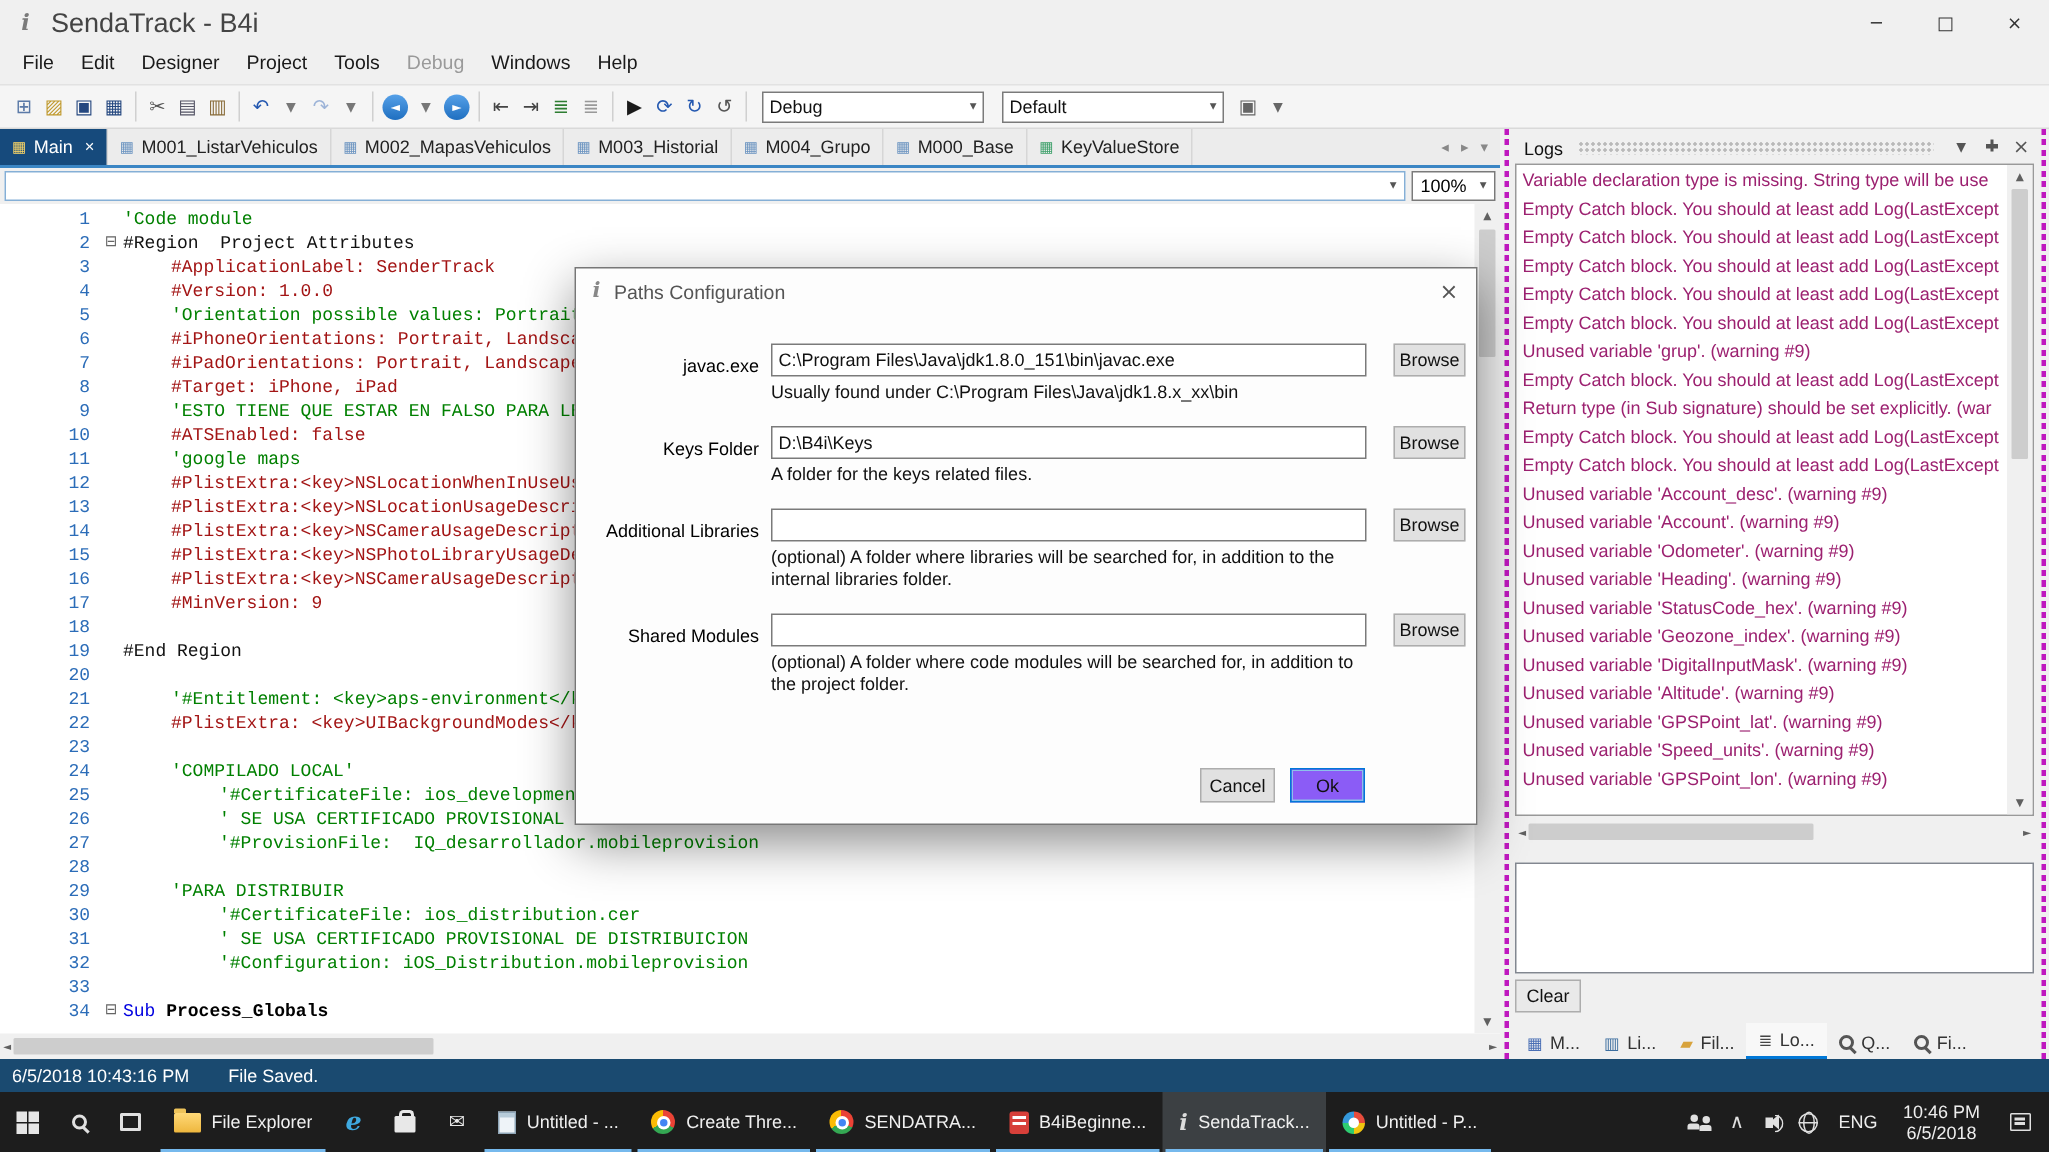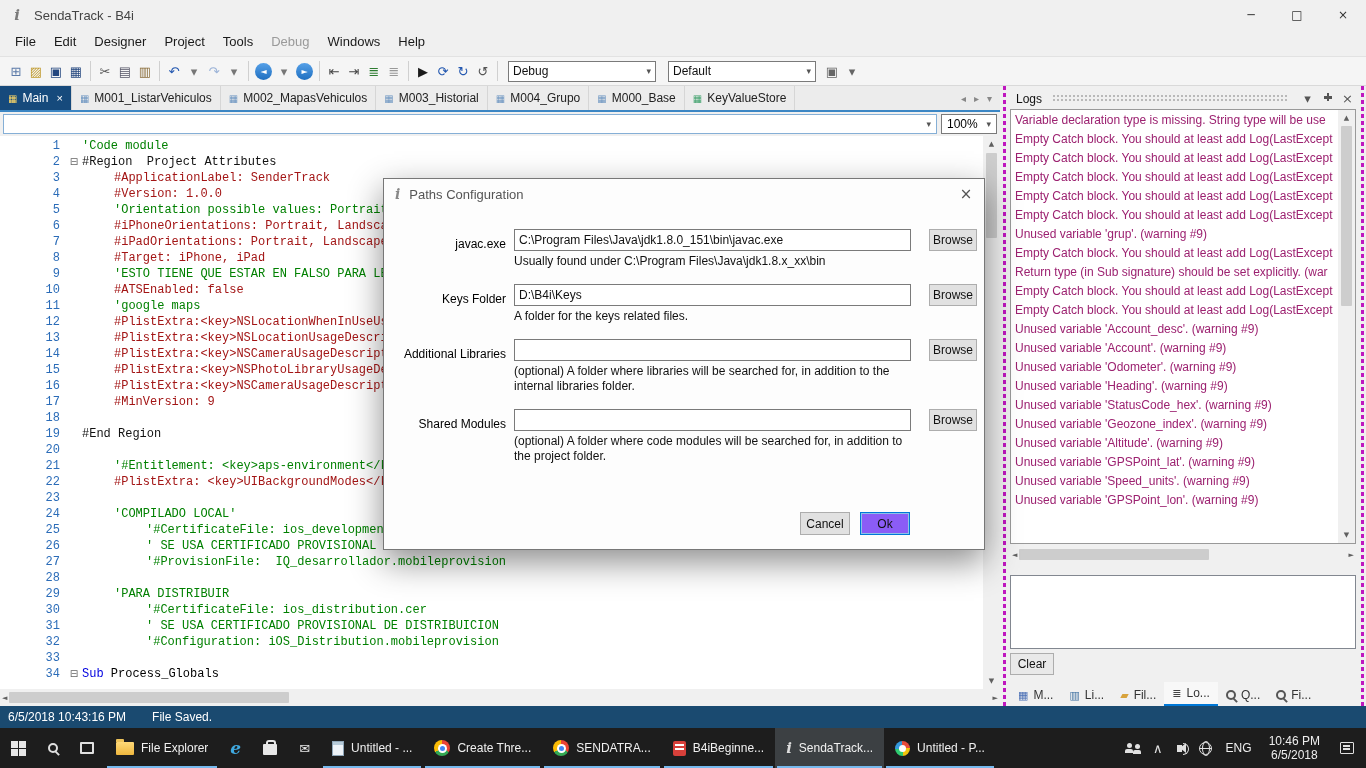--- a/index.html
+++ b/index.html
@@ -3,21 +3,21 @@
 <meta charset="utf-8">
 <style>
   *{margin:0;padding:0;box-sizing:border-box}
   html,body{width:1366px;height:768px;overflow:hidden;font-family:"Liberation Sans",sans-serif;background:#000}
   .screen{position:relative;width:1366px;height:768px;background:#f0f0f0}
   .app-window{height:728px;display:flex;flex-direction:column;background:#f0f0f0}
 
   
   .titlebar{height:30px;display:flex;align-items:center;background:#f0f0f0;flex:none}
   .app-icon{width:34px;text-align:center;font-family:"DejaVu Serif",serif;font-style:italic;font-weight:bold;color:#7a7a7a;font-size:15px}
-  .title-text{font-size:13px;color:#444}
+  .title-text{font-size:18px;color:#444}
   .win-controls{margin-left:auto;display:flex;height:30px}
   .win-btn{width:46px;height:30px;display:flex;align-items:center;justify-content:center;font-size:12px;color:#333;font-family:"DejaVu Sans",sans-serif}
 
   
   .menubar{height:26px;display:flex;align-items:flex-start;padding-left:6px;background:#f0f0f0;flex:none}
   .menu-item{padding:4px 9px;font-size:13px;color:#1a1a1a}
   .menu-item.disabled{color:#9a9a9a}
 
   
   .toolbar{height:30px;display:flex;align-items:center;background:#f5f5f5;border-top:1px solid #e2e2e2;border-bottom:1px solid #d9d9d9;padding:0 6px;flex:none}
@@ -47,21 +47,21 @@
   .zoom-combo{width:56px;height:20px;background:#fff;border:1px solid #7a7a7a;display:flex;align-items:center;justify-content:space-between;padding:0 5px;font-size:12px}
   .code-zone{flex:1;display:flex;overflow:hidden;background:#fff}
   .code-lines{flex:1;overflow:hidden;padding-top:2px;font-family:"Liberation Mono","DejaVu Sans Mono",monospace;font-size:12px;line-height:16px}
   .cl{display:flex;height:16px}
   .ln{width:66px;flex:none;text-align:right;padding-right:6px;color:#2b6cb8}
   .fold{width:16px;flex:none;text-align:center;color:#666;font-family:"DejaVu Sans",sans-serif;font-size:10px;line-height:16px}
   .ct{flex:1;white-space:pre;overflow:hidden}
   .tok-cmt{color:#008000}
   .tok-attr{color:#a31515}
   .tok-kw{color:#0000e0}
-  .tok-sub{color:#000;font-weight:400}
+  .tok-sub{color:#000;font-weight:700}
   .tok-plain{color:#111}
 
   
   .vscroll{width:17px;flex:none;background:#f0f0f0;display:flex;flex-direction:column;align-items:center;padding:1px 0}
   .sb-arrow{color:#606060;font-size:7px;font-family:"DejaVu Sans",sans-serif;line-height:14px;height:14px}
   .sb-track-v{flex:1;width:100%;display:flex;justify-content:center}
   .sb-thumb-v{width:11px;background:#cdcdcd;border-radius:1px}
   .hscroll{height:17px;background:#f0f0f0;display:flex;align-items:center;padding:0 2px;flex:none}
   .sb-track-h{flex:1;height:100%;display:flex;align-items:center;padding:1px 0}
   .sb-thumb-h{height:11px;background:#cdcdcd;border-radius:1px}
@@ -549,20 +549,21 @@
               <div class="log-entry"><span class="log-main">Empty Catch block. You should at least add Log(LastExcept</span></div>
               <div class="log-entry"><span class="log-main">Return type (in Sub signature) should be set explicitly. </span><span class="log-warn">(war</span></div>
               <div class="log-entry"><span class="log-main">Empty Catch block. You should at least add Log(LastExcept</span></div>
               <div class="log-entry"><span class="log-main">Empty Catch block. You should at least add Log(LastExcept</span></div>
               <div class="log-entry"><span class="log-main">Unused variable 'Account_desc'. </span><span class="log-warn">(warning #9)</span></div>
               <div class="log-entry"><span class="log-main">Unused variable 'Account'. </span><span class="log-warn">(warning #9)</span></div>
               <div class="log-entry"><span class="log-main">Unused variable 'Odometer'. </span><span class="log-warn">(warning #9)</span></div>
               <div class="log-entry"><span class="log-main">Unused variable 'Heading'. </span><span class="log-warn">(warning #9)</span></div>
               <div class="log-entry"><span class="log-main">Unused variable 'StatusCode_hex'. </span><span class="log-warn">(warning #9)</span></div>
               <div class="log-entry"><span class="log-main">Unused variable 'Geozone_index'. </span><span class="log-warn">(warning #9)</span></div>
+              <div class="log-entry"><span class="log-main">Unused variable 'DigitalInputMask'. </span><span class="log-warn">(warning #9)</span></div>
               <div class="log-entry"><span class="log-main">Unused variable 'Altitude'. </span><span class="log-warn">(warning #9)</span></div>
               <div class="log-entry"><span class="log-main">Unused variable 'GPSPoint_lat'. </span><span class="log-warn">(warning #9)</span></div>
               <div class="log-entry"><span class="log-main">Unused variable 'Speed_units'. </span><span class="log-warn">(warning #9)</span></div>
               <div class="log-entry"><span class="log-main">Unused variable 'GPSPoint_lon'. </span><span class="log-warn">(warning #9)</span></div>
             </div>
           <div class="vscroll">
             <span class="sb-arrow">▲</span>
             <div class="sb-track-v">
                 <div class="sb-thumb-v" style="height:180px;margin-top:1px"></div>
               </div>

